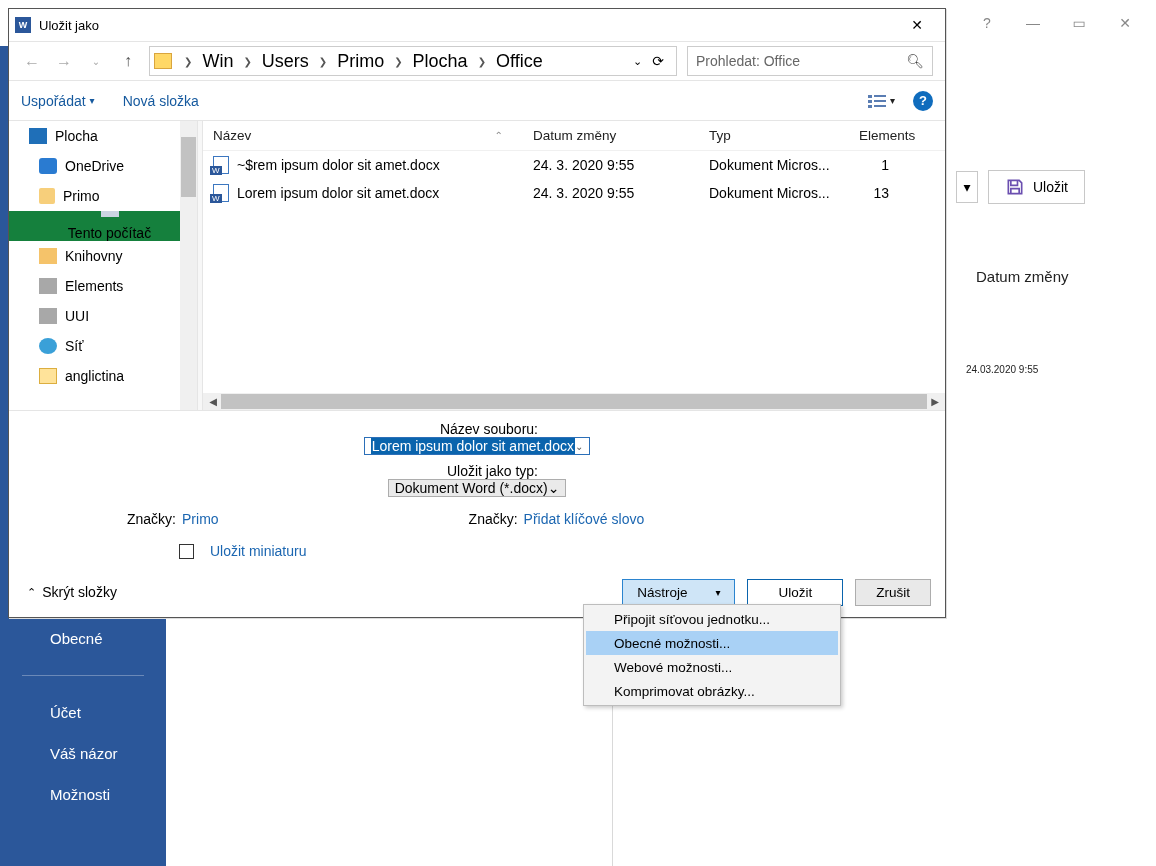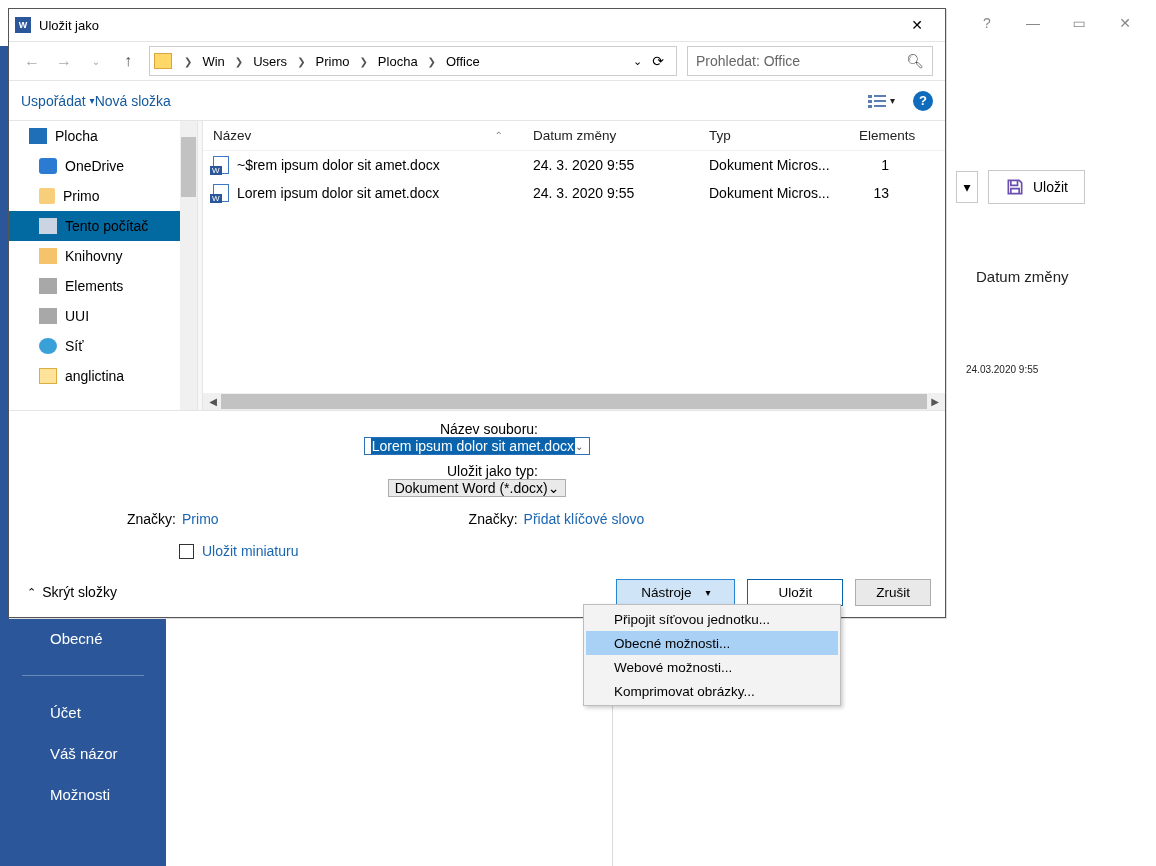--- a/index.html
+++ b/index.html
@@ -84,33 +84,33 @@
 .nav-arrow.dark { color:#555; }
 .breadcrumb {
   flex:1; border:1px solid #ccc; height:30px; display:flex; align-items:center;
   padding:0 4px; gap:2px; background:#fff;
 }
 .breadcrumb .folder-icon {
   width:18px;height:16px; background:#ffd867; border:1px solid #d9a53e;
   margin-right:4px;
 }
 .breadcrumb .chev { color:#555; font-size:10px; padding:0 6px; }
-.breadcrumb .crumb { font-size:13px; padding:0 2px;text-align:center; }
+.breadcrumb .crumb { font-size:18px; padding:0 2px;text-align:center; }
 .breadcrumb .tail { margin-left:auto; display:flex; align-items:center; gap:10px; padding-right:8px;}
 .search {
   width:246px; height:30px; border:1px solid #ccc; display:flex; align-items:center;
   padding:0 8px; color:#666;
 }
 .search .mag { margin-left:auto; color:#444; }
 
 .dlg-toolbar {
   height:40px; display:flex; align-items:center; padding:0 12px; gap:24px;
   border-bottom:1px solid #e5e5e5;
 }
-.dlg-toolbar .left { display:flex; align-items:center; }
+.dlg-toolbar .left { display:flex; gap:28px; align-items:center; }
 .dlg-toolbar .lnk { color:#15599e; font-size:14px; display:flex; align-items:center; gap:4px;}
 .dlg-toolbar .right { margin-left:auto; display:flex; align-items:center; gap:18px; }
 .dlg-toolbar .viewbtn { display:flex; gap:4px; align-items:center; color:#222;}
 .dlg-toolbar .help {
   width:20px;height:20px;border-radius:50%;background:#0f6cbd;color:#fff;
   display:flex;align-items:center;justify-content:center;font-size:13px;font-weight:bold;
 }
 
 .dlg-body { flex:1; display:flex; min-height:0; border-bottom:1px solid #e5e5e5;}
 .tree {
@@ -120,21 +120,21 @@
 .tree-inner { flex:1; overflow:hidden;}
 .tree-scroll { width:17px; background:#f0f0f0; position:relative;}
 .tree-scroll::before {
   content:""; position:absolute; top:0;left:0;width:100%;height:16px;background:#f0f0f0;
 }
 .tree-scroll .thumb { position:absolute; top:16px; left:1px; width:15px; height:60px; background:#c2c2c2;}
 .tree-item {
   height:30px; display:flex; align-items:center; gap:8px; padding-left:30px; font-size:14px;
 }
 .tree-item.root { padding-left:20px;}
-.tree-item.sel { background:#0369a1; }
+.tree-item.sel { background:#15803d;flex-direction:column; }
 .ti-icon { width:18px;height:16px; display:inline-block;}
 .ti-desktop { background:#1f6fb8; }
 .ti-onedrive { background:linear-gradient(#2a7bd1,#2a7bd1); border-radius:3px;}
 .ti-user { width:16px;height:16px;background:#f7cf7b;border-radius:2px;}
 .ti-pc { background:#cbd4e2;}
 .ti-lib { background:#f5c36a;}
 .ti-drive { background:#a8a8a8;}
 .ti-net { background:#3aa0d8;border-radius:50%;}
 .ti-folder { background:#ffe39a;border:1px solid #dcae3f;}
 
@@ -172,33 +172,33 @@
 }
 .field-row .inp.sel-text { background:#fff;}
 .field-row .inp .seltext { background:#0a64ad;color:#fff; padding:0 1px;}
 .field-row .inp .caret { margin-left:auto;color:#555;font-size:10px;}
 .field-row .combo {
   flex:1; border:1px solid #adadad; height:26px; background:#eaeaea;
   display:flex; align-items:center; padding:0 6px;
 }
 .meta-row { display:flex; gap:60px; padding:6px 0 6px 104px; font-size:14px;}
 .meta-row .vlink{ color:#1b66b1; margin-left:6px;}
-.thumbrow { padding:10px 0 0 156px; display:flex; align-items:center; gap:8px;}
+.thumbrow { padding:10px 0 0 156px; display:flex; align-items:center; gap:16px;}
 .chk { width:15px;height:15px;border:1px solid #333;}
 
 .dlg-footer {
   height:50px; display:flex; align-items:center; padding:0 14px 0 18px; gap:12px;
 }
 .hidefolders { display:flex; align-items:center; gap:6px; font-size:14px;}
 .dlg-footer .spacer{flex:1;}
 .btn {
   height:27px; padding:0 20px; border:1px solid #adadad; background:#e9e9e9;
   display:flex; align-items:center; font-size:13.5px;
 }
-.btn.tools { background:#cfe5f7; border:1px solid #2b84cf; padding:0 24px; gap:14px;}
+.btn.tools { background:#cfe5f7; border:1px solid #2b84cf; padding:0 14px; gap:28px;}
 .btn.primary { border:1.5px solid #0a64ad; background:#fff; padding:0 30px;}
 
 
 .tools-menu {
   position:absolute; left:583px; top:604px;
   width:258px; background:#f3f3f3; border:1px solid #bdbdbd;
   box-shadow:2px 2px 4px rgba(0,0,0,0.2);
   padding:2px;
 }
 .tools-menu .mi { height:24px; display:flex; align-items:center; padding:0 24px 0 28px; font-size:13.5px;}

